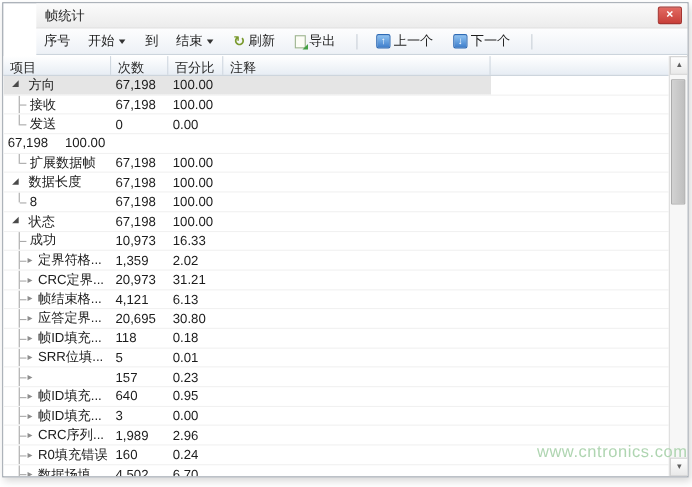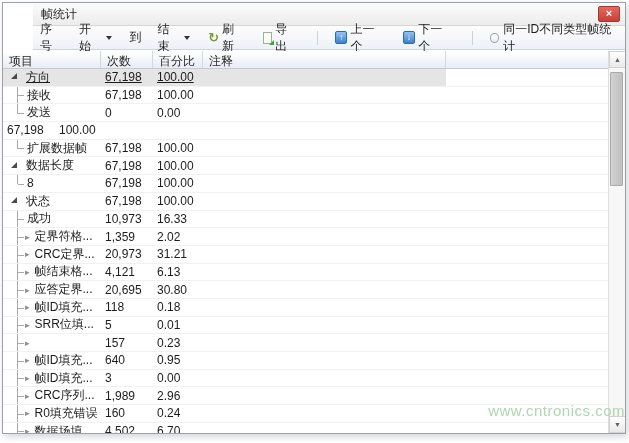--- a/index.html
+++ b/index.html
@@ -46,21 +46,21 @@
 
   .c-item  { width:98px; }
   .c-count { width:52px; }
   .c-pct   { width:50px; }
   .c-note  { width:243px; }
 
   
   .tbody { position:absolute; top:66px; left:0; right:17px; bottom:0; overflow:hidden; background:#fff; }
   .trow { height:17.7px; display:flex; align-items:center; border-bottom:1px solid #f1f1f1;
     font-size:12px; color:#1c1c1c; cursor:default; }
-  .trow.selected { background:linear-gradient(to right,#e5e5e5 0,#e5e5e5 443px,transparent 443px);text-decoration:underline; }
+  .trow.selected { background:linear-gradient(to right,#e5e5e5 0,#e5e5e5 443px,transparent 443px); }
   .cell { padding:0 4px; white-space:nowrap; overflow:hidden; }
   .cell.c-item { display:flex; align-items:center; padding:0 2px 0 6px; height:100%; }
   .expander { width:0; height:0; border-bottom:6px solid #4a4a4a; border-left:6px solid transparent;
     margin:0 7px 2px 2px; flex:none; cursor:pointer; }
   .connector { position:relative; width:14px; height:100%; margin-left:2px; flex:none; }
   .connector::before { content:""; position:absolute; left:6px; top:0; bottom:0; width:1px; background:#a9a9a9; }
   .connector.last::before { bottom:auto; height:55%; }
   .connector::after { content:""; position:absolute; left:7px; top:52%; width:6px; height:1px; background:#a9a9a9; }
   .subarrow { color:#8d8d8d; font-size:9px; margin:0 3px 0 0; flex:none; cursor:pointer; }
   .lbl { margin-left:2px; }
@@ -110,24 +110,20 @@
     <span class="tb-sep"></span>
     <span class="tb-btn">
       <span class="ic icon-square">↑</span>
       <span>上一个</span>
     </span>
     <span class="tb-btn">
       <span class="ic icon-square">↓</span>
       <span>下一个</span>
     </span>
     <span class="tb-sep"></span>
-    <span class="radio-opt">
-      <span class="radio"></span>
-      <span>同一ID不同类型帧统计</span>
-    </span>
   </div>
 
   <div class="thead">
     <div class="hcell c-item">项目</div>
     <div class="hcell c-count">次数</div>
     <div class="hcell c-pct">百分比</div>
     <div class="hcell c-note">注释</div>
     <div class="hcell hfill"></div>
   </div>
 

